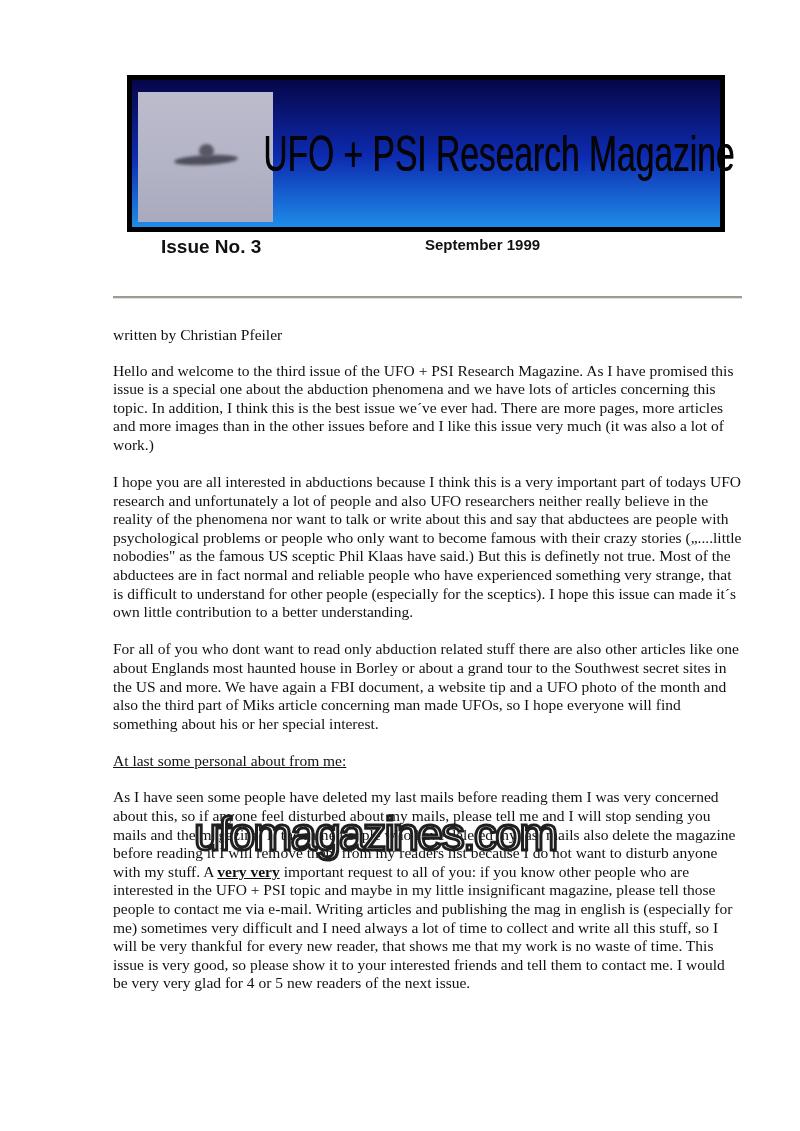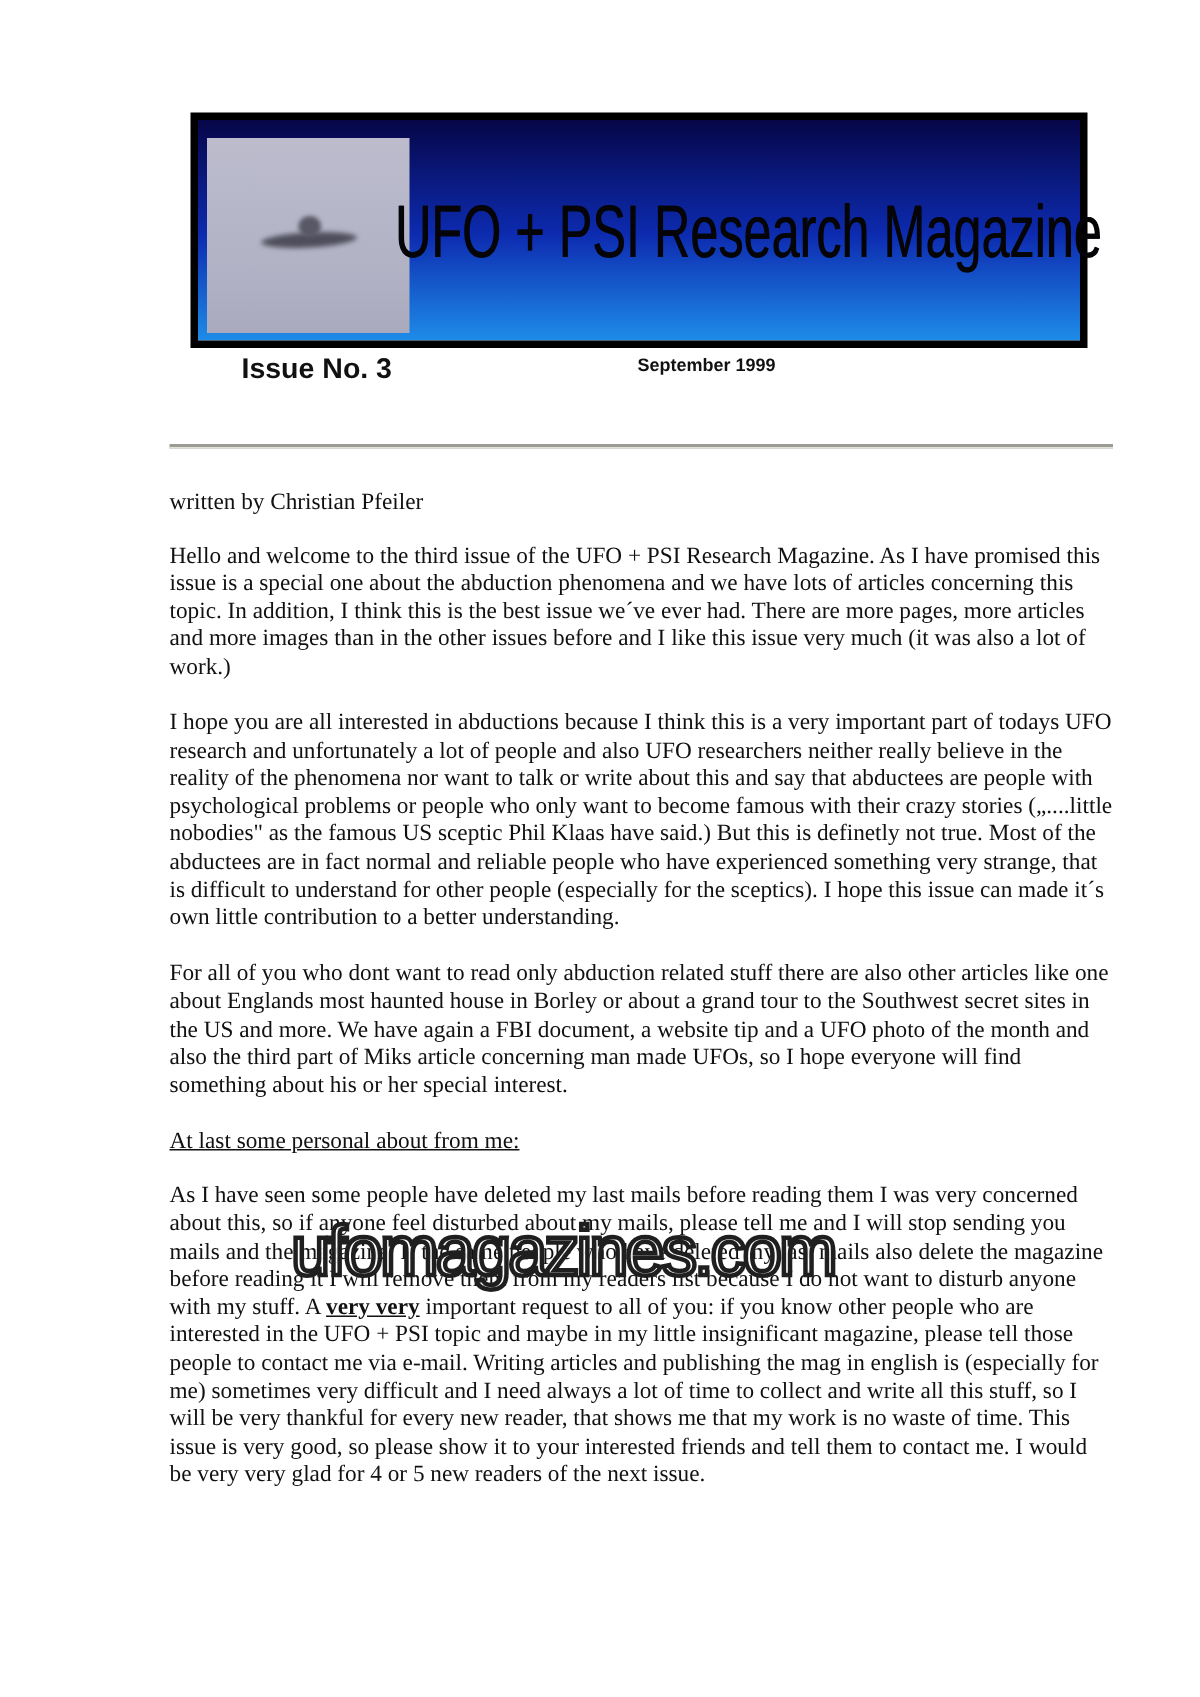--- a/index.html
+++ b/index.html
@@ -52,21 +52,21 @@
   
   .issue-row{position:absolute;left:0;top:236px;width:800px;height:26px;}
   .issue-no{
     position:absolute;left:136px;top:0;
     font-family:"Liberation Sans", sans-serif;
     font-weight:bold;font-size:19px;color:#111;margin-left:25px;
   }
   .issue-date{
     position:absolute;left:425px;top:0;
     font-family:"Liberation Sans", sans-serif;
-    font-weight:bold;font-size:12px;color:#111;
+    font-weight:bold;font-size:15px;color:#111;
   }
 
   
   .rule{
     position:absolute;left:113px;top:296px;
     width:629px;height:2px;
     background:#9c9c94;
     border-bottom:1px solid #e2e2da;
   }
 

